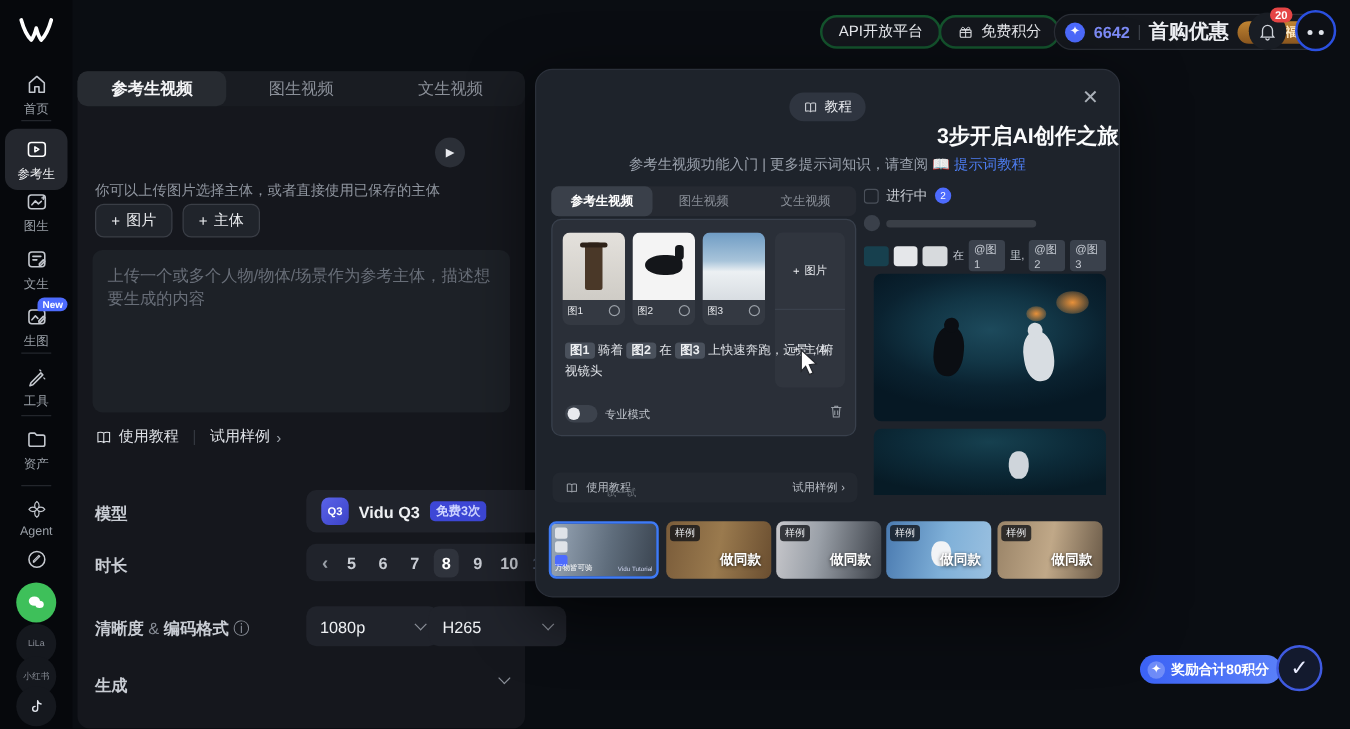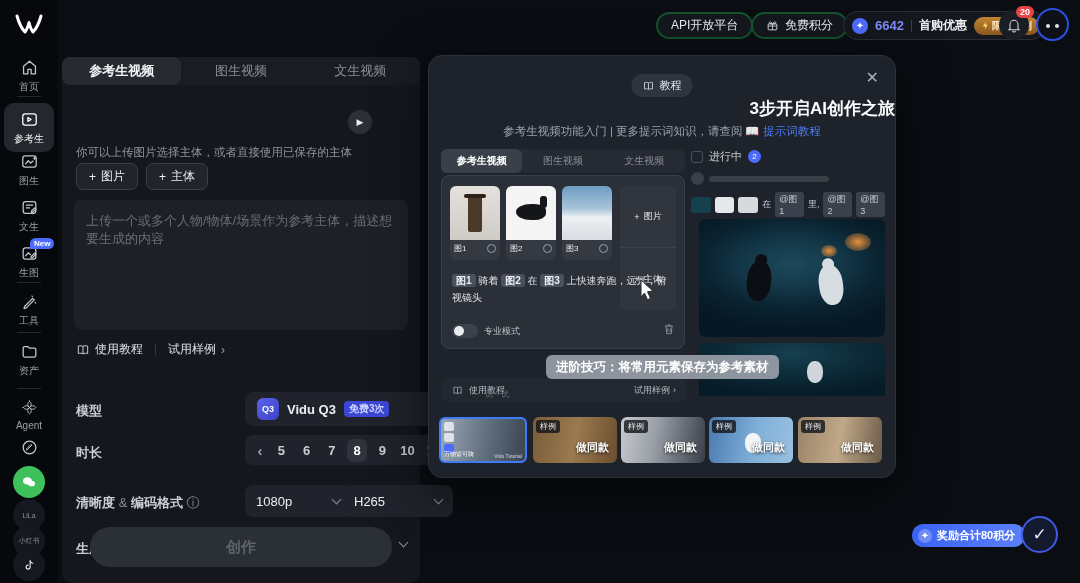--- a/index.html
+++ b/index.html
@@ -18,21 +18,21 @@
   .new-badge { position:absolute; left:30px; top:-6px; background:#4d6bfe; color:#fff; font-size:8px; padding:1px 4px; border-radius:6px 6px 6px 1px; font-weight:bold; }
   .social { position:absolute; left:13px; width:32px; height:32px; border-radius:50%; background:#15181e; color:#8a8f98; font-size:7px; display:flex; align-items:center; justify-content:center; }
   .social.wechat { background:#3ec05a; }
 
   
   .pill-btn { position:absolute; top:12px; height:27px; background:#14171d; border:2px solid #14532d; border-radius:14px; color:#e8eaee; font-size:12px; display:flex; align-items:center; padding:0 13px; gap:6px; cursor:pointer; }
   .credits-pill { position:absolute; left:843px; top:11px; height:29px; background:#14171d; border:1px solid #2a2e36; border-radius:15px; display:flex; align-items:center; padding:0 6px 0 8px; gap:7px; cursor:pointer; }
   .coin { width:16px; height:16px; border-radius:50%; background:#4d6bfe; color:#fff; font-size:10px; display:flex; align-items:center; justify-content:center; }
   .credits-num { color:#7d8bf7; font-weight:bold; font-size:13px; }
   .vdiv { width:1px; height:12px; background:#3a3f47; }
-  .promo-txt { color:#eceef2; font-weight:bold; font-size:12px; }
+  .promo-txt { color:#eceef2; font-weight:bold; font-size:16px; }
   .promo-badge { height:18px; background:linear-gradient(180deg,#c08432,#8a561e); border-radius:9px; color:#ffe9c2; font-size:10px; font-weight:bold; display:flex; align-items:center; padding:0 7px; gap:2px; }
   .bell-wrap { position:absolute; left:999px; top:10px; width:30px; height:30px; border-radius:50%; background:#191d24; display:flex; align-items:center; justify-content:center; cursor:pointer; }
   .bell-wrap svg { width:16px; height:16px; stroke:#cfd3da; fill:none; stroke-width:1.6; }
   .bell-badge { position:absolute; right:-5px; top:-4px; background:#e54545; color:#fff; font-size:9px; font-weight:bold; border-radius:8px; padding:1px 4px; }
   .avatar { position:absolute; left:1036px; top:8px; width:33px; height:33px; border-radius:50%; background:#0d1016; border:2.5px solid #2b50e0; cursor:pointer; }
   .avatar i { position:absolute; width:4px; height:4px; border-radius:50%; background:#dfe3ea; top:14px; }
   .avatar i:first-child { left:8px; } .avatar i:last-child { left:17px; }
 
   
   .panel { position:absolute; left:62px; top:57px; width:358px; height:526px; background:#15171d; border-radius:10px; }
@@ -355,21 +355,20 @@
       <span>1080p</span>
       <span class="chev"></span>
     </div>
     <div class="dd" style="left:281px;top:428px;width:110px;height:32px;padding:0 11px;justify-content:space-between">
       <span>H265</span>
       <span class="chev"></span>
     </div>
 
     <div class="gen-label">生成</div>
     <span class="chev gen-chev"></span>
-    <button class="create-btn">创作</button>
   </div>
 
   <div class="modal">
     <span class="close-x">✕</span>
     <div class="m-badge">
       <svg viewBox="0 0 24 24">
           <path d="M12 6c-2-1.5-5-1.5-8-.8V18c3-.7 6-.7 8 .8 2-1.5 5-1.5 8-.8V5.2c-3-.7-6-.7-8 .8zM12 6v12.8"></path>
         </svg>
       <span>教程</span>
     </div>
@@ -478,21 +477,20 @@
         <span class="glow" style="right:14px;top:14px"></span>
         <span class="glow" style="right:48px;top:26px;width:16px;height:12px"></span>
         <span class="dv dv-black"></span>
         <span class="dv dv-white"></span>
       </div>
       <div class="diver2">
           <span class="dv2"></span>
         </div>
     </div>
 
-    <div class="tooltip">进阶技巧：将常用元素保存为参考素材</div>
 
     <div class="s-label">试一试</div>
 
     <div class="s-card s1">
       <span class="mini">
           <i></i>
           <i></i>
           <i></i>
         </span>
       <span class="cap1">万物皆可骑</span>

